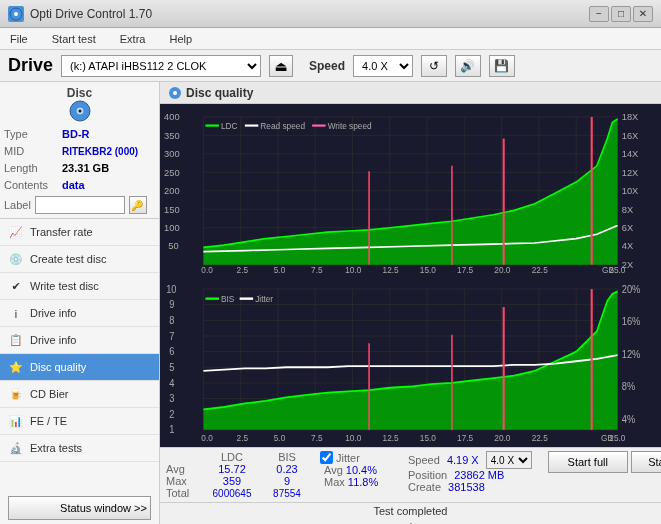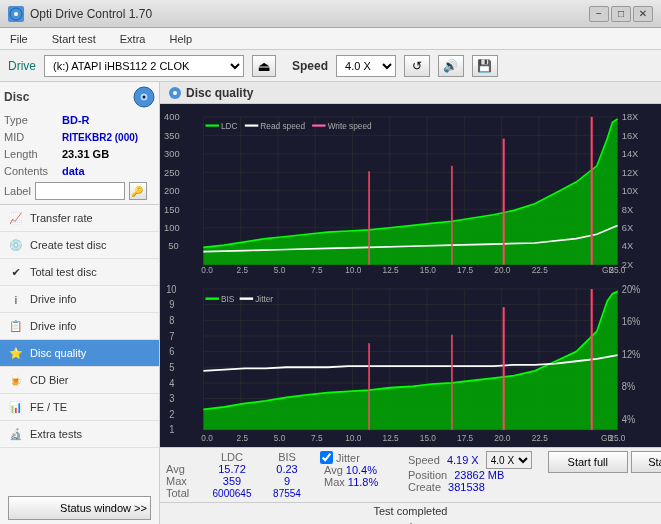--- a/index.html
+++ b/index.html
@@ -12,34 +12,34 @@
     .title-bar-text { font-size: 12px; color: #333; }
     .title-bar-controls { display: flex; gap: 2px; }
     .title-btn { width: 20px; height: 16px; background: #d0d0d0; border: 1px solid #999; border-radius: 2px; cursor: pointer; display: flex; align-items: center; justify-content: center; font-size: 10px; color: #333; }
 
     
     .menu-bar { background: #f5f5f5; border-bottom: 1px solid #ccc; height: 22px; display: flex; align-items: center; padding: 0 4px; gap: 12px; }
     .menu-item { padding: 2px 6px; cursor: pointer; font-size: 11px; color: #333; }
 
     
     .drive-bar { background: #f0f0f0; border-bottom: 1px solid #ccc; height: 32px; display: flex; align-items: center; padding: 0 8px; gap: 8px; }
-    .drive-label { font-weight: normal; font-size: 12px; color: #0f766e; }
+    .drive-label { font-weight: bold; font-size: 18px; color: #000000; }
     .drive-select { height: 22px; border: 1px solid #999; background: white; font-size: 11px; padding: 1px 4px; flex: 1; max-width: 200px; }
     .drive-btn { height: 22px; width: 24px; border: 1px solid #999; background: linear-gradient(to bottom, #fff, #e0e0e0); cursor: pointer; display: flex; align-items: center; justify-content: center; font-size: 14px; }
     .speed-label { font-weight: bold; font-size: 12px; color: #333; margin-left: 8px; }
     .speed-select { height: 22px; border: 1px solid #999; background: white; font-size: 11px; padding: 1px 4px; width: 60px; }
     .drive-icon-btn { height: 22px; width: 26px; border: 1px solid #999; background: linear-gradient(to bottom, #fff, #e0e0e0); cursor: pointer; display: flex; align-items: center; justify-content: center; font-size: 12px; }
 
     
     .main { display: flex; height: calc(524px - 28px - 22px - 32px); }
 
     
     .left-panel { width: 160px; background: #f5f5f5; border-right: 1px solid #ccc; display: flex; flex-direction: column; }
     .disc-section { border-bottom: 1px solid #ccc; padding: 4px; }
-    .disc-header { display: flex; align-items: center; justify-content: space-between; margin-bottom: 4px; }
+    .disc-header { display: flex; align-items: center; justify-content: space-between; margin-bottom: 4px; flex-direction: column; }
     .disc-title { font-size: 12px; font-weight: bold; color: #444; }
     .disc-field { display: flex; font-size: 11px; line-height: 17px; }
     .disc-field-label { color: #666; width: 58px; flex-shrink: 0; }
     .disc-field-value { color: #0000cc; font-weight: bold; }
     .disc-field-value.black { color: #000; }
     .label-row { display: flex; align-items: center; gap: 4px; margin-top: 2px; }
     .label-input { height: 18px; border: 1px solid #999; font-size: 11px; width: 90px; padding: 0 2px; background: white; }
     .label-btn { width: 18px; height: 18px; border: 1px solid #999; background: linear-gradient(to bottom, #fff, #e0e0e0); cursor: pointer; font-size: 10px; }
 
     
@@ -141,21 +141,21 @@
       <div class="nav-item">
         <span class="nav-icon">📈</span>
         <span>Transfer rate</span>
       </div>
       <div class="nav-item">
         <span class="nav-icon">💿</span>
         <span>Create test disc</span>
       </div>
       <div class="nav-item">
         <span class="nav-icon">✔</span>
-        <span>Total test disc</span>
+        <span>Write test disc</span>
       </div>
       <div class="nav-item">
         <span class="nav-icon">ℹ</span>
         <span>Drive info</span>
       </div>
       <div class="nav-item">
         <span class="nav-icon">📋</span>
         <span>Drive info</span>
       </div>
       <div class="nav-item active">

